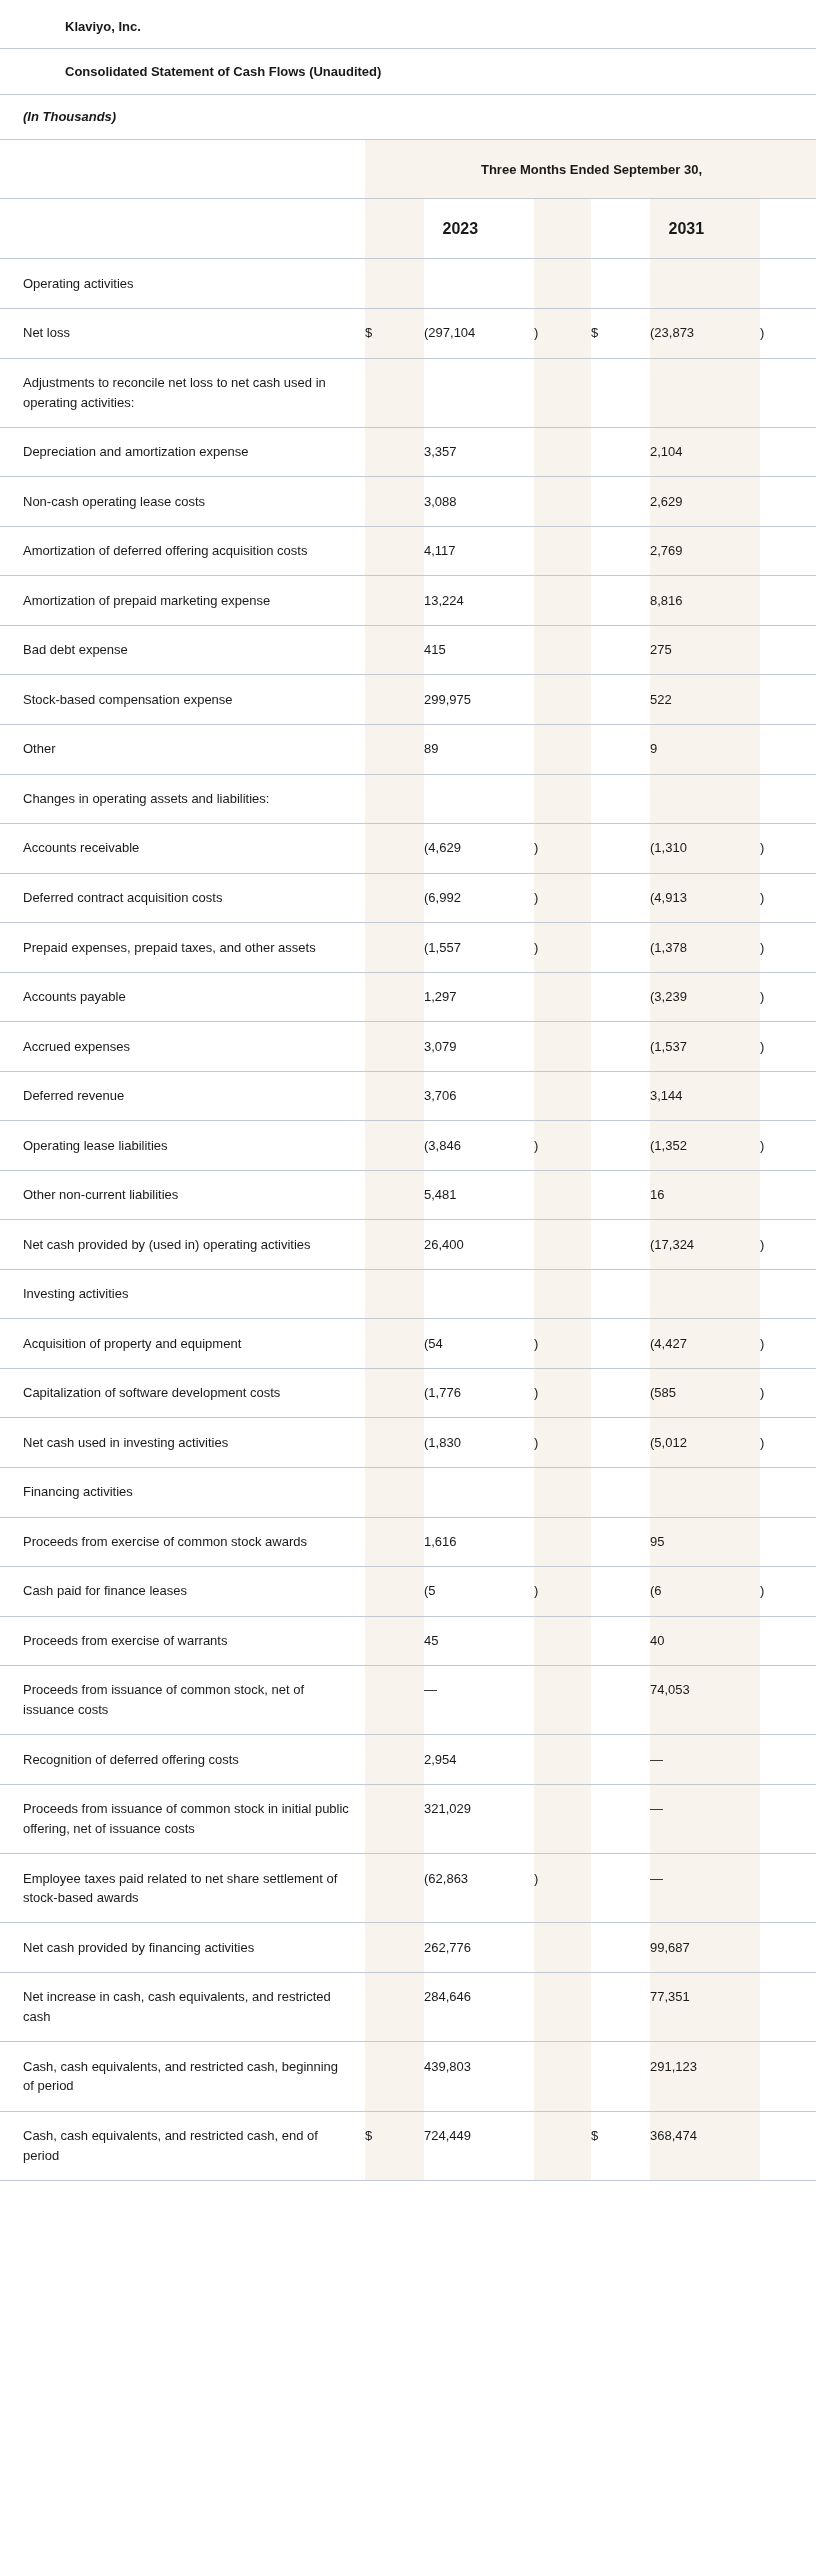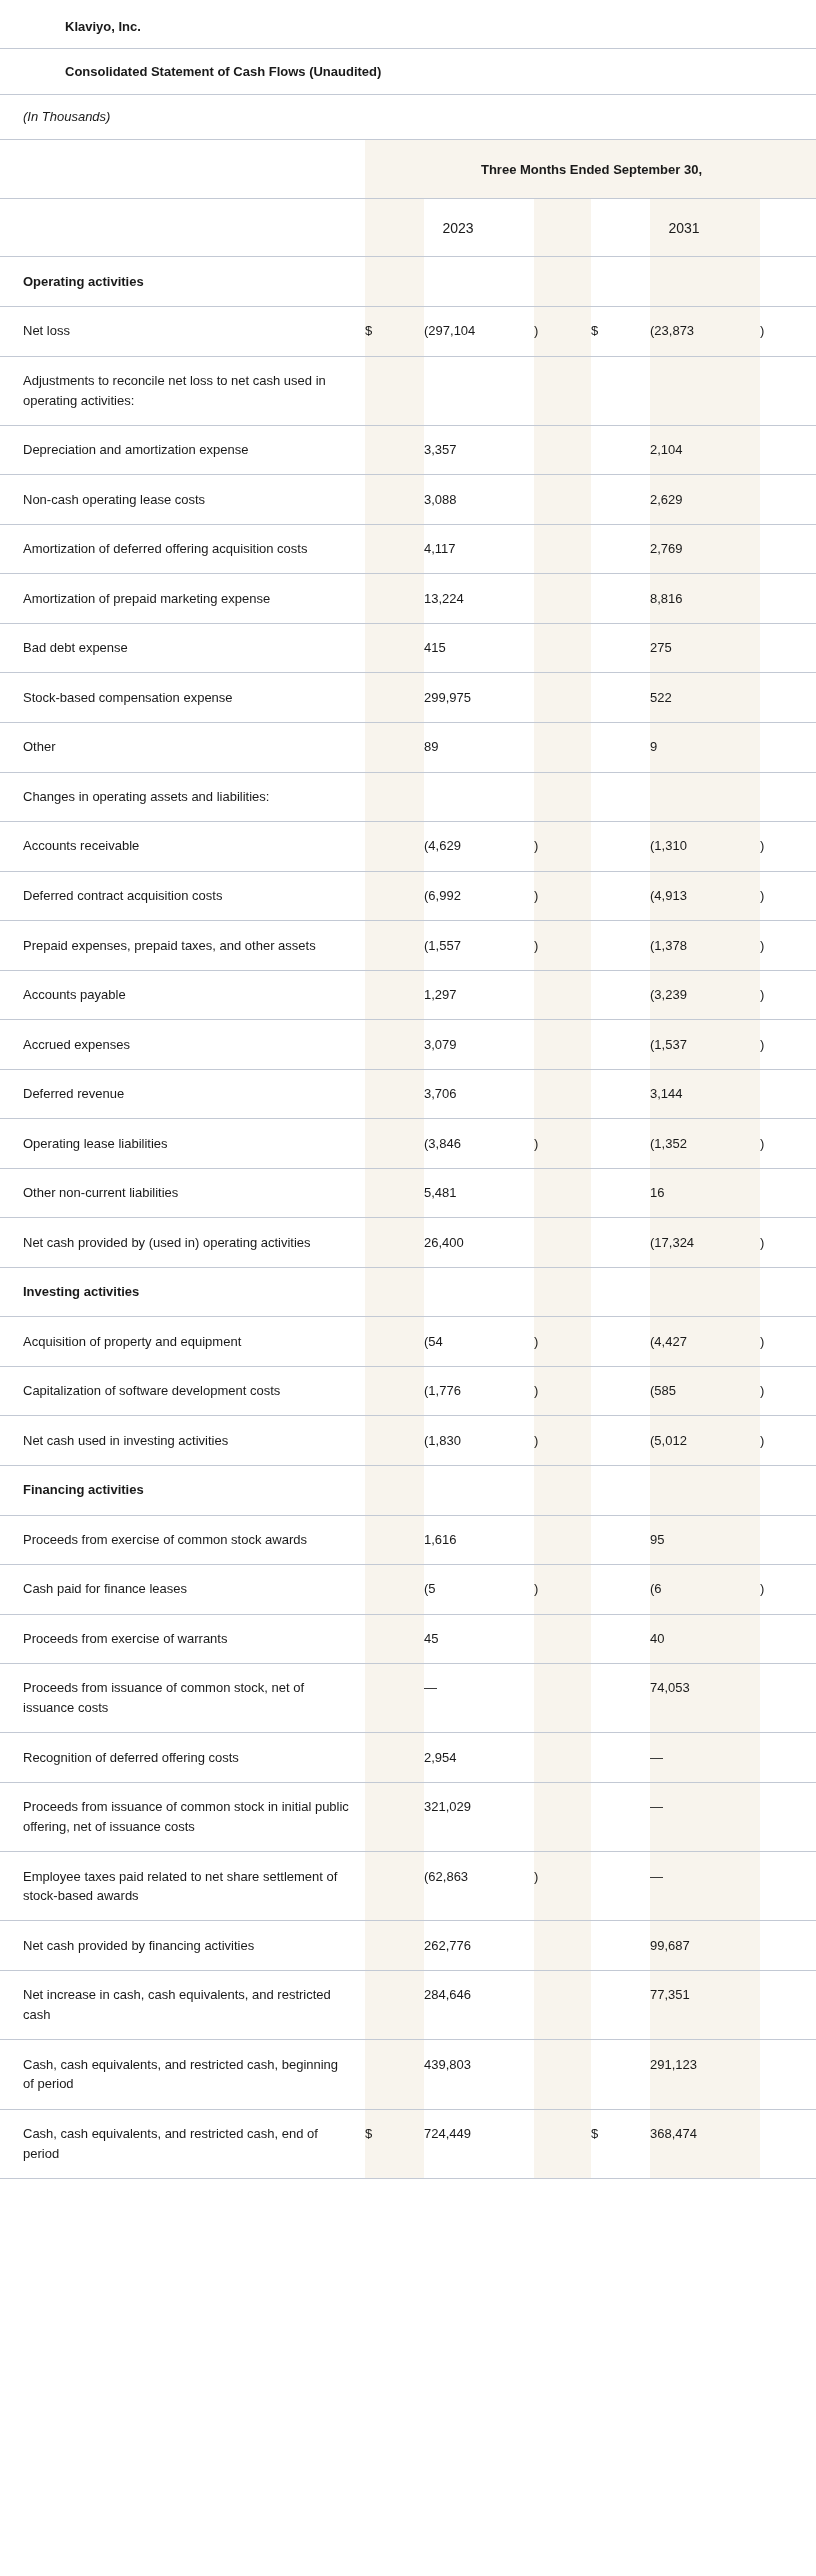--- a/index.html
+++ b/index.html
@@ -42,42 +42,42 @@
   
   .title-row td {
     border-bottom: 1.5px solid #c3c9d4;
     padding: 13.4px 0 13.4px 23px;
     background: #ffffff;
     font-size: 13px;
     line-height: 1.35;
   }
   .title-row.first td { padding-top: 17.5px; }
   .title-strong { font-weight: bold; padding-left: 42px; }
-  .title-italic { font-style: italic; font-weight: normal; }
+  .title-italic { font-style: italic; font-weight: bold; }
 
   
   .head-span-row td {
     border-bottom: 1.5px solid #c3c9d4;
   }
   .head-span-row .label-cell {
     background: #ffffff;
   }
   .head-span-row .span-cell {
     background: #f8f4ed;
     text-align: center;
     font-weight: bold;
     font-size: 13px;
     padding: 21.6px 0 21.6px 0;
   }
 
   .head-year-row td {
     border-bottom: 1.5px solid #c3c9d4;
     padding: 20.6px 0 20.6px 0;
-    font-weight: normal;
-    font-size: 14px;
+    font-weight: bold;
+    font-size: 16px;
   }
   .head-year-row .label-cell { background: #ffffff; }
   .head-year-row .year-cell {
     text-align: left;
     padding-left: 18.5px;
   }
 
   
   .body-row td {
     border-bottom: 1.5px solid #c3c9d4;
@@ -85,21 +85,21 @@
     line-height: 1.52;
     padding-top: 14.4px;
     padding-bottom: 14.4px;
   }
   .body-row .label-cell {
     padding-left: 23px;
     padding-right: 15.5px;
     background: #ffffff;
   }
   .body-row.section .label-cell {
-    font-weight: bold;
+    font-weight: normal;
   }
 
   
   .tint  { background: #f8f4ed; }
   .plain { background: #ffffff; }
 
   .cur-cell {
     text-align: left;
     padding-left: 17.5px;
   }

